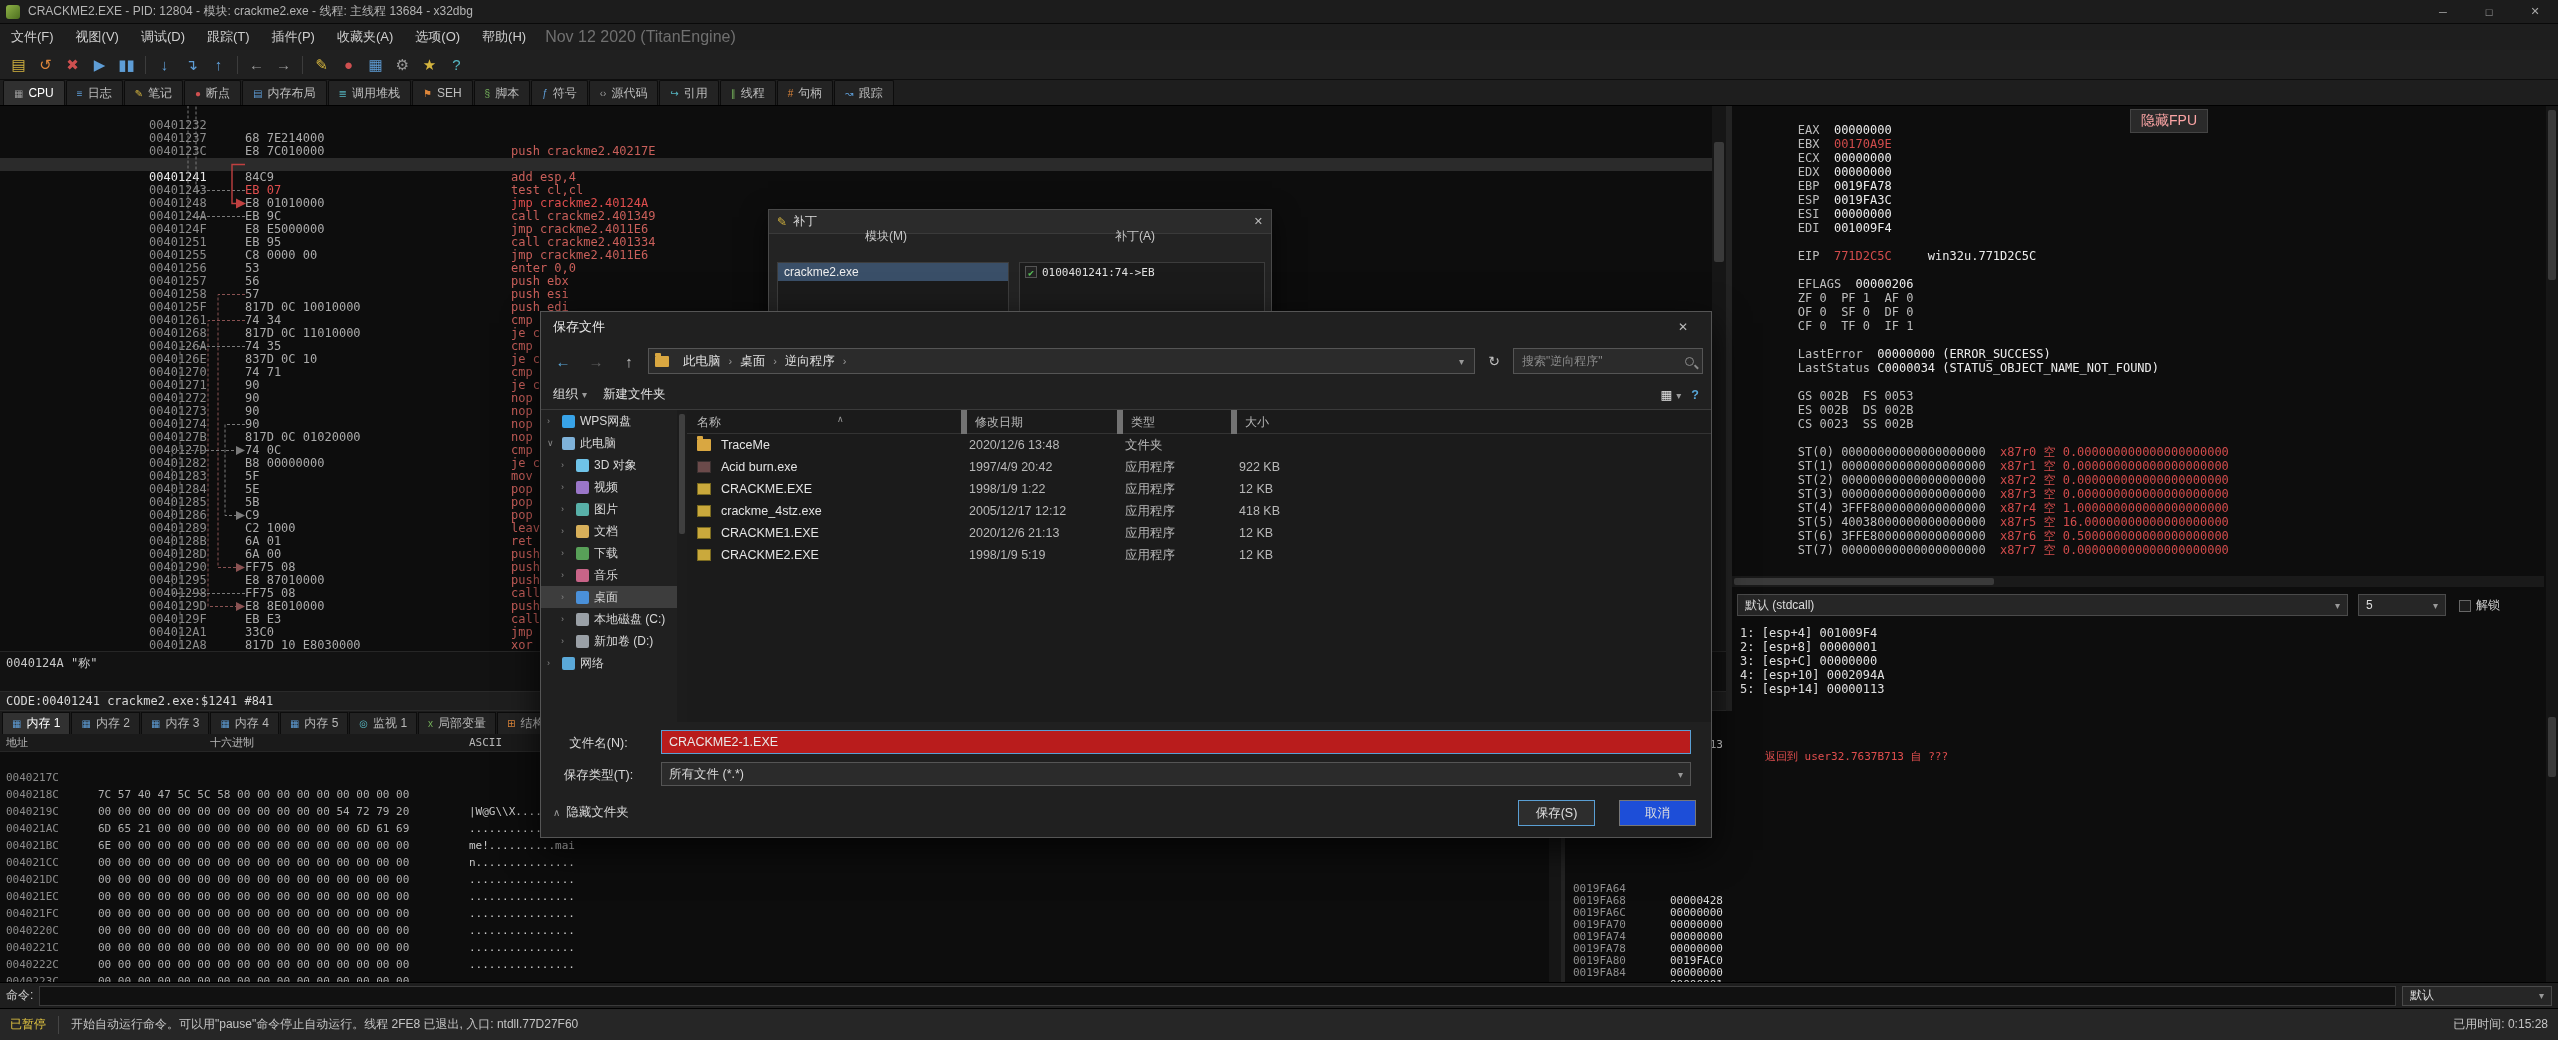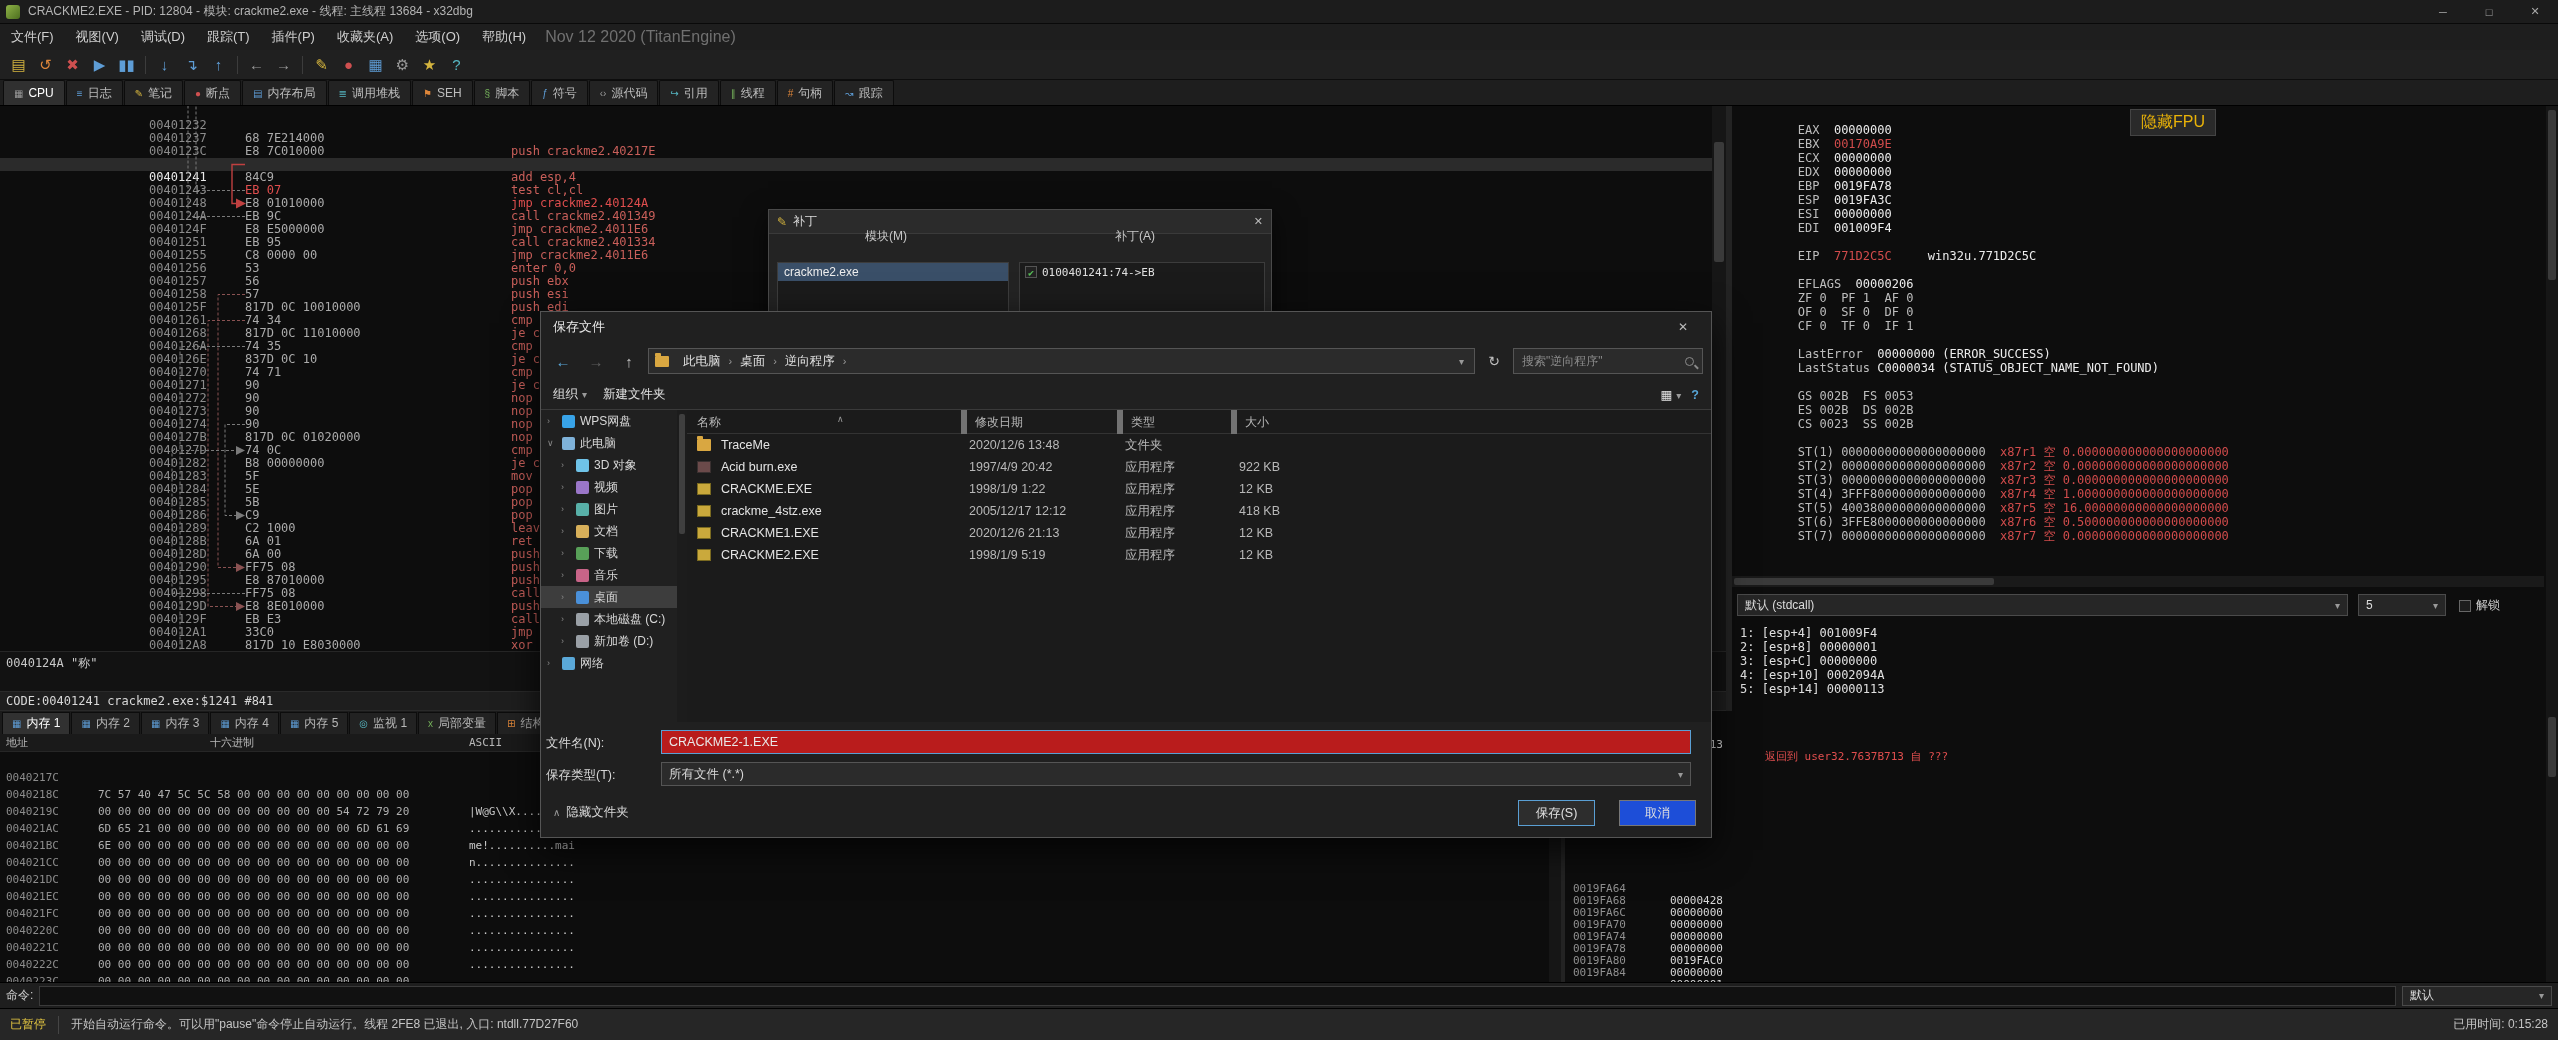--- a/index.html
+++ b/index.html
@@ -72,21 +72,21 @@
 .sv{position:absolute;left:105px;color:#d8d8d8}
 .sc{position:absolute;left:200px;color:#b0b0b0}
 .stop{position:absolute;top:4px;left:0;width:100%}
 .sgroup{position:absolute;top:160px;left:0;width:100%}
 .stackscroll{position:absolute;right:0;top:0;width:12px;height:271px;background:#161616}
 .stackscroll .thumb{position:absolute;top:6px;left:2px;width:8px;height:60px;background:#3a3a3a;border-radius:2px}
 
 
 .vsplit{position:absolute;top:106px;left:1726px;width:6px;height:605px;background:#232323}
 .regs{position:absolute;top:106px;left:1732px;width:826px;height:605px;background:#0d0d0d;overflow:hidden}
-.hidefpu{position:absolute;top:3px;left:398px;padding:2px 10px;background:#2a2a2a;border:1px solid #444;color:#eab308;font-size:16px;font-family:"Liberation Sans","DejaVu Sans",sans-serif}
+.hidefpu{position:absolute;top:3px;left:398px;padding:2px 10px;background:#2a2a2a;border:1px solid #444;color:#fca5a5;font-size:14px;font-family:"Liberation Sans","DejaVu Sans",sans-serif}
 .reglines{position:absolute;top:3px;left:0;width:100%}
 .regline{height:14px;line-height:14px;padding-left:8px;font-family:"DejaVu Sans Mono",monospace;font-size:12px;white-space:pre}
 .ra{color:#bdbdbd;white-space:pre}.rb{color:#ececec;white-space:pre}.rc{color:#ececec;white-space:pre}
 .regline .red{color:#d24c4c !important}
 .hscroll{position:absolute;top:470px;left:0;width:812px;height:11px;background:#1a1a1a}
 .hscroll .thumb{position:absolute;left:2px;top:2px;width:260px;height:7px;background:#3a3a3a;border-radius:2px}
 .vscroll{position:absolute;right:0;top:0;width:12px;height:605px;background:#161616}
 .vscroll .thumb{position:absolute;top:4px;left:2px;width:8px;height:170px;background:#3a3a3a;border-radius:2px}
 .argbar{position:absolute;top:488px;left:0;width:100%;height:26px}
 .argsel{position:absolute;left:5px;top:0;width:611px;height:22px;background:#262626;border:1px solid #4a4a4a;color:#ddd;font-size:12px;display:flex;align-items:center;padding:0 7px}
@@ -165,21 +165,21 @@
 .fico{position:absolute;left:10px;top:5px;width:14px;height:12px}
 .f-folder .fico{background:#d9a741;border-radius:1px}
 .f-folder .fico::before{content:"";position:absolute;top:-3px;left:0;width:6px;height:3px;background:#d9a741;border-radius:1px 1px 0 0}
 .f-app .fico{background:#caa93c;border:1px solid #7a6a20}
 .f-dark .fico{background:#6b4a4a;border:1px solid #3a3030}
 .fname{position:absolute;left:34px;color:#e4e4e4}
 .fdate{position:absolute;left:282px;color:#b8b8b8}
 .ftype{position:absolute;left:438px;color:#b8b8b8}
 .fsize{position:absolute;left:552px;color:#b8b8b8}
 .sfoot{position:absolute;top:410px;left:0;width:100%;height:117px}
-.flabel{position:absolute;width:105px;text-align:left;font-size:12.5px;color:#d8d8d8}
+.flabel{position:absolute;width:105px;text-align:center;font-size:12.5px;color:#d8d8d8}
 .fn-label{left:5px;top:13px}.ft-label{left:5px;top:45px}
 .fninput{position:absolute;left:120px;top:8px;width:1030px;height:24px;background:#b91c1c;border:1px solid #5a9fd4;color:#e8e8e8;font-size:12.5px;padding:0 7px}
 .ftselect{position:absolute;left:120px;top:40px;width:1030px;height:24px;background:#2b2b2b;border:1px solid #555;display:flex;align-items:center;padding:0 7px;font-size:12.5px;color:#d8d8d8}
 .savebtn{position:absolute;left:977px;top:78px;width:77px;height:26px;background:#2d2d2d;border:1px solid #5a9fd4;color:#e0e0e0;font-size:12.5px}
 .cancelbtn{position:absolute;left:1078px;top:78px;width:77px;height:26px;background:#1d4ed8;border:1px solid #777;color:#e0e0e0;font-size:12.5px}
 .hidefold{position:absolute;left:12px;top:82px;font-size:12.5px;color:#d8d8d8}
 .hf-chev{color:#9a9a9a;margin-right:6px;font-size:10px}
 </style>
 </head>
 <body>
@@ -842,20 +842,23 @@
         <div class="regline">
         <span class="ra">ES 002B  DS 002B</span><span class="rb"></span><span class="rc"></span>
       </div>
         <div class="regline">
         <span class="ra">CS 0023  SS 002B</span><span class="rb"></span><span class="rc"></span>
       </div>
         <div class="regline">
         <span class="ra"> </span><span class="rb"></span><span class="rc"></span>
       </div>
         <div class="regline">
+        <span class="ra">ST(0) 00000000000000000000  </span><span class="rb red">x87r0 空 0.000000000000000000000</span><span class="rc"></span>
+      </div>
+        <div class="regline">
         <span class="ra">ST(1) 00000000000000000000  </span><span class="rb red">x87r1 空 0.000000000000000000000</span><span class="rc"></span>
       </div>
         <div class="regline">
         <span class="ra">ST(2) 00000000000000000000  </span><span class="rb red">x87r2 空 0.000000000000000000000</span><span class="rc"></span>
       </div>
         <div class="regline">
         <span class="ra">ST(3) 00000000000000000000  </span><span class="rb red">x87r3 空 0.000000000000000000000</span><span class="rc"></span>
       </div>
         <div class="regline">
         <span class="ra">ST(4) 3FFF8000000000000000  </span><span class="rb red">x87r4 空 1.000000000000000000000</span><span class="rc"></span>

